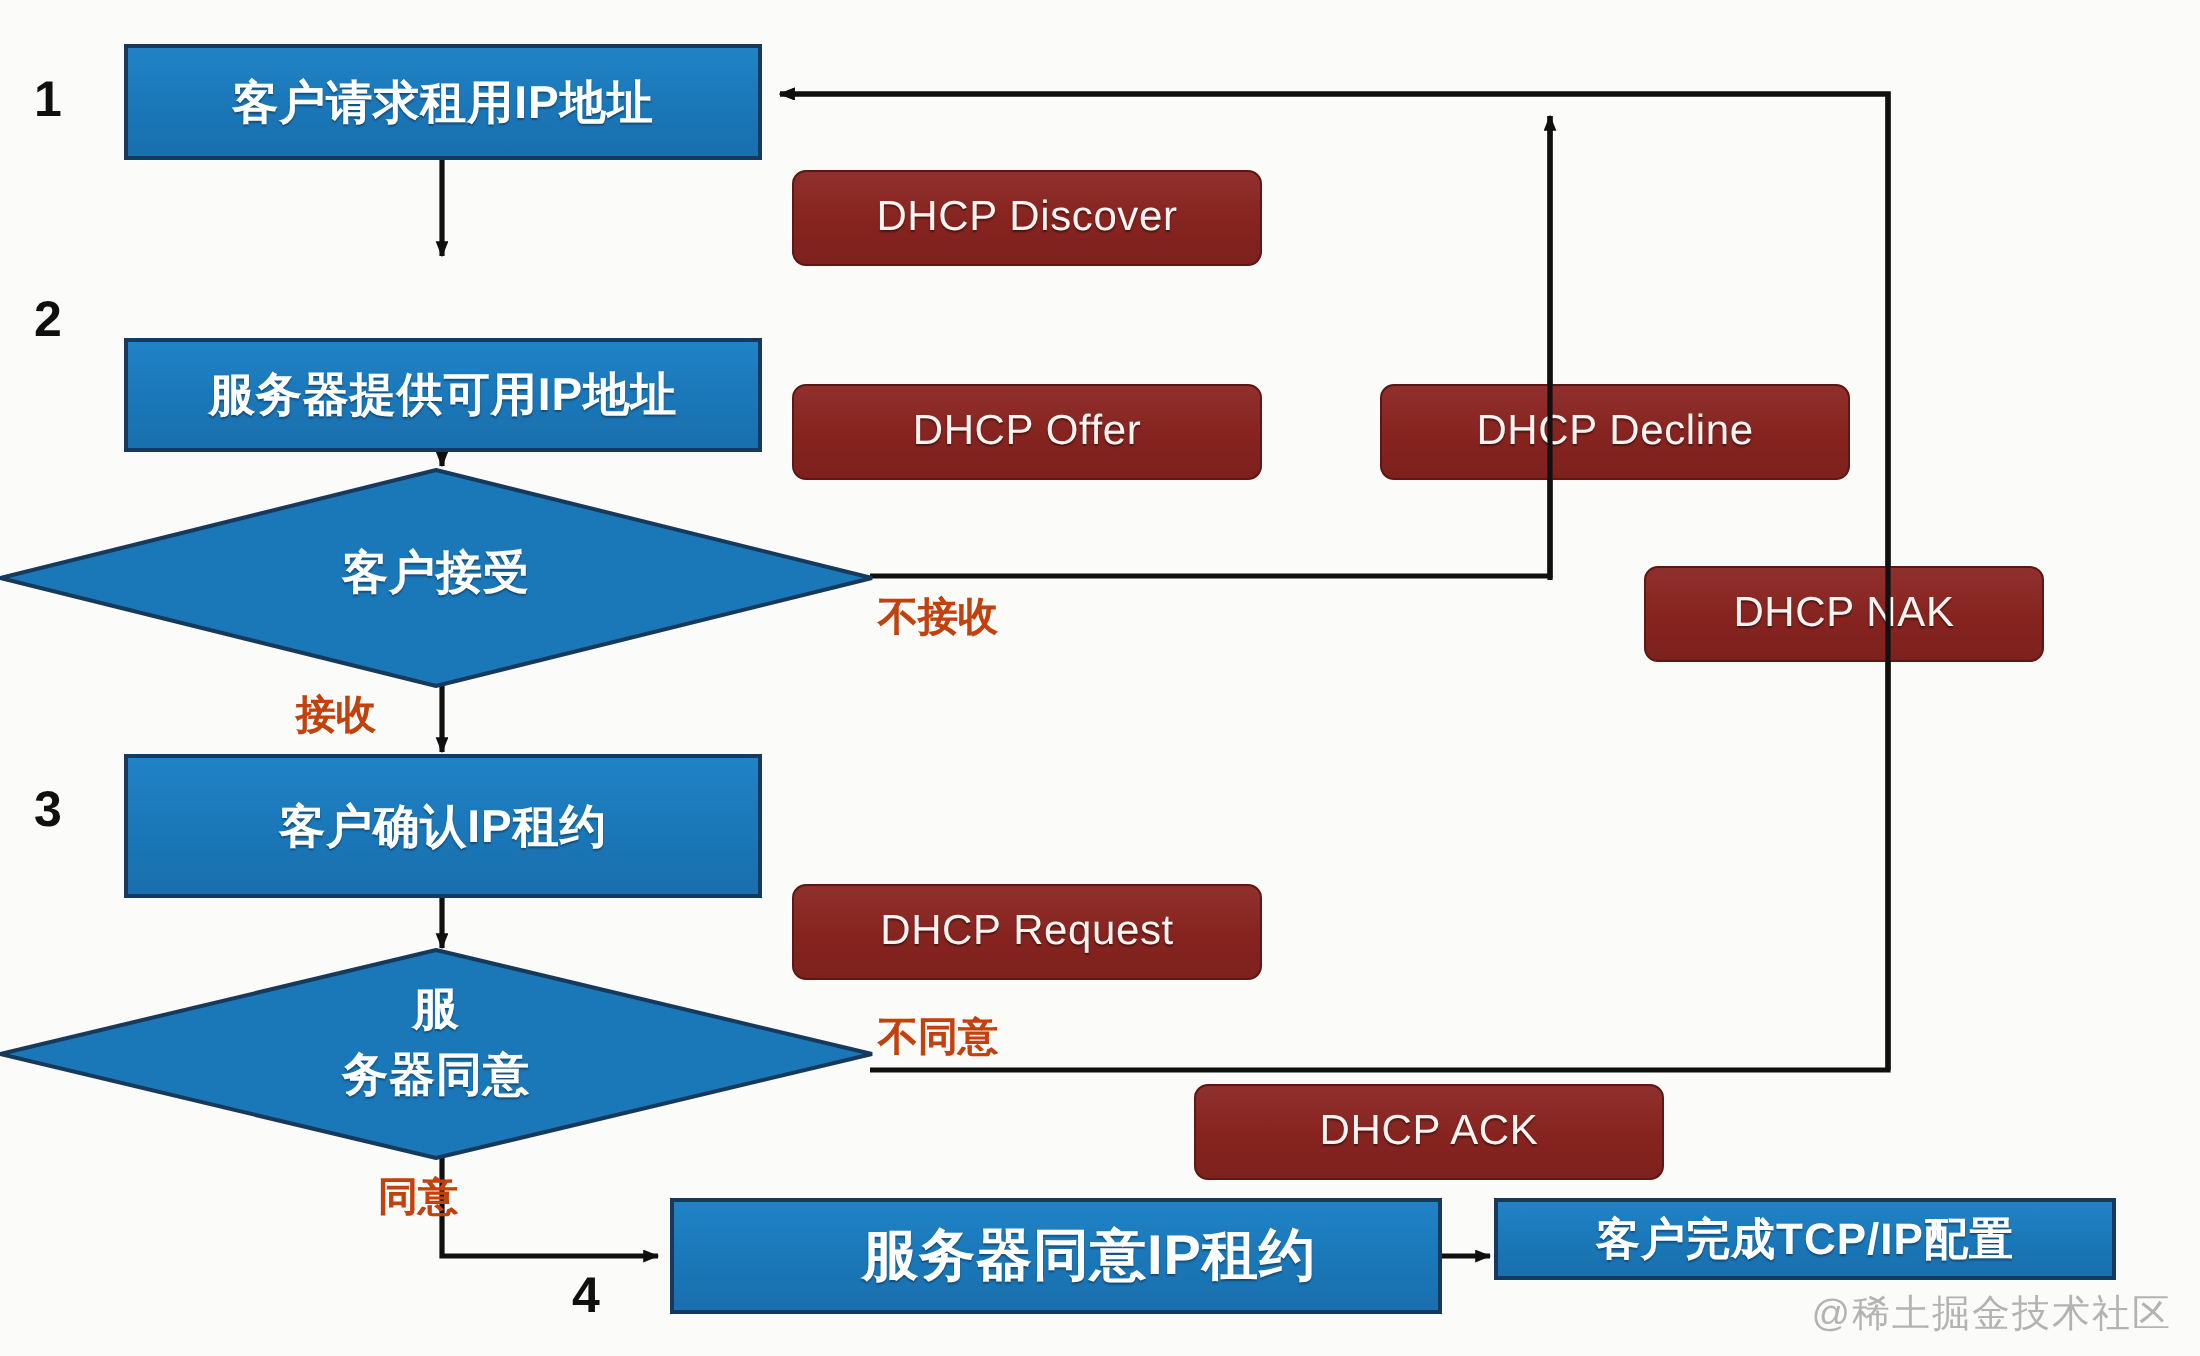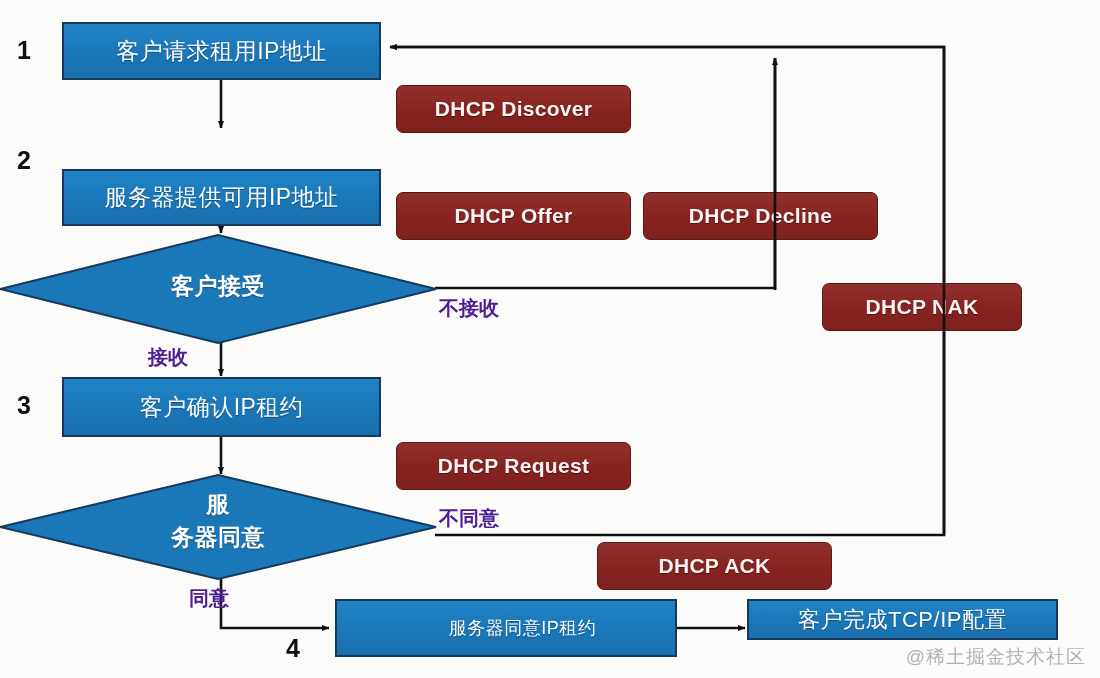--- a/index.html
+++ b/index.html
@@ -24,40 +24,40 @@
     position: absolute;
     box-sizing: border-box;
     background: linear-gradient(180deg, #2083C6 0%, #1A77B8 55%, #1A6FAD 100%);
     border: 2px solid #16395c;
     color: #ffffff;
     display: flex;
     align-items: center;
     justify-content: center;
     text-align: center;
     font-size: 23px;
-    font-weight: 400;
+    font-weight: 700;
     letter-spacing: 0.5px;
     text-shadow: 0 1px 1px rgba(0,0,0,0.35);
     z-index: 4;
   }
 
   
   .node-red {
     position: absolute;
     box-sizing: border-box;
     background: linear-gradient(180deg, #90302C 0%, #86231F 55%, #7d211d 100%);
     border: 1px solid #5e1714;
     border-radius: 7px;
     color: #fdf4f2;
     display: flex;
     align-items: center;
     justify-content: center;
     text-align: center;
     font-size: 21px;
-    font-weight: 700;
+    font-weight: 400;
     letter-spacing: 0.3px;
     text-shadow: 0 1px 1px rgba(0,0,0,0.45);
     z-index: 6;
   }
 
   
   .diamond-wrap {
     position: absolute;
     z-index: 4;
   }
@@ -85,21 +85,21 @@
     position: absolute;
     color: #101010;
     font-size: 25px;
     font-weight: 700;
     z-index: 5;
   }
 
   
   .edge-label {
     position: absolute;
-    color: #4c1d95;
+    color: #c2410c;
     font-size: 20px;
     font-weight: 600;
     white-space: nowrap;
     z-index: 5;
   }
 
   
   #wires {
     position: absolute;
     top: 0; left: 0;
@@ -160,25 +160,25 @@
   </svg>
 
   <div class="node-blue" style="left:62px; top:22px; width:319px; height:58px;">
     <span>客户请求租用IP地址</span>
   </div>
 
   <div class="node-blue" style="left:62px; top:133px; width:319px; height:57px;margin-top:36px;">
     <span>服务器提供可用IP地址</span>
   </div>
 
-  <div class="node-blue" style="left:62px; top:377px; width:319px; height:60px;text-align:right;">
+  <div class="node-blue" style="left:62px; top:377px; width:319px; height:72px;text-align:right;">
     <span>客户确认IP租约</span>
   </div>
 
-  <div class="node-blue" style="left:335px; top:599px; width:342px; height:58px; font-size:18px;padding-left:33px;">
+  <div class="node-blue" style="left:335px; top:599px; width:386px; height:58px; font-size:28px;padding-left:33px;">
     <span>服务器同意IP租约</span>
   </div>
 
   <div class="node-blue" style="left:747px; top:599px; width:311px; height:41px; font-size:22px;">
     <span>客户完成TCP/IP配置</span>
   </div>
 
   <div class="diamond-wrap" style="left:-2px; top:234px; width:440px; height:110px;">
     <svg width="440" height="110" viewBox="0 0 440 110" xmlns="http://www.w3.org/2000/svg">
       <polygon points="220,1 438,55 220,109 2,55" fill="#1A77B8" stroke="#16395c" stroke-width="2"></polygon>
@@ -195,21 +195,21 @@
   </div>
 
   <div class="node-red" style="left:396px; top:85px; width:235px; height:48px;">
     <span>DHCP Discover</span>
   </div>
 
   <div class="node-red" style="left:396px; top:192px; width:235px; height:48px;">
     <span>DHCP Offer</span>
   </div>
 
-  <div class="node-red" style="left:643px; top:192px; width:235px; height:48px;">
+  <div class="node-red" style="left:690px; top:192px; width:235px; height:48px;">
     <span>DHCP Decline</span>
   </div>
 
   <div class="node-red" style="left:822px; top:283px; width:200px; height:48px;">
     <span>DHCP NAK</span>
   </div>
 
   <div class="node-red" style="left:396px; top:442px; width:235px; height:48px;">
     <span>DHCP Request</span>
   </div>

